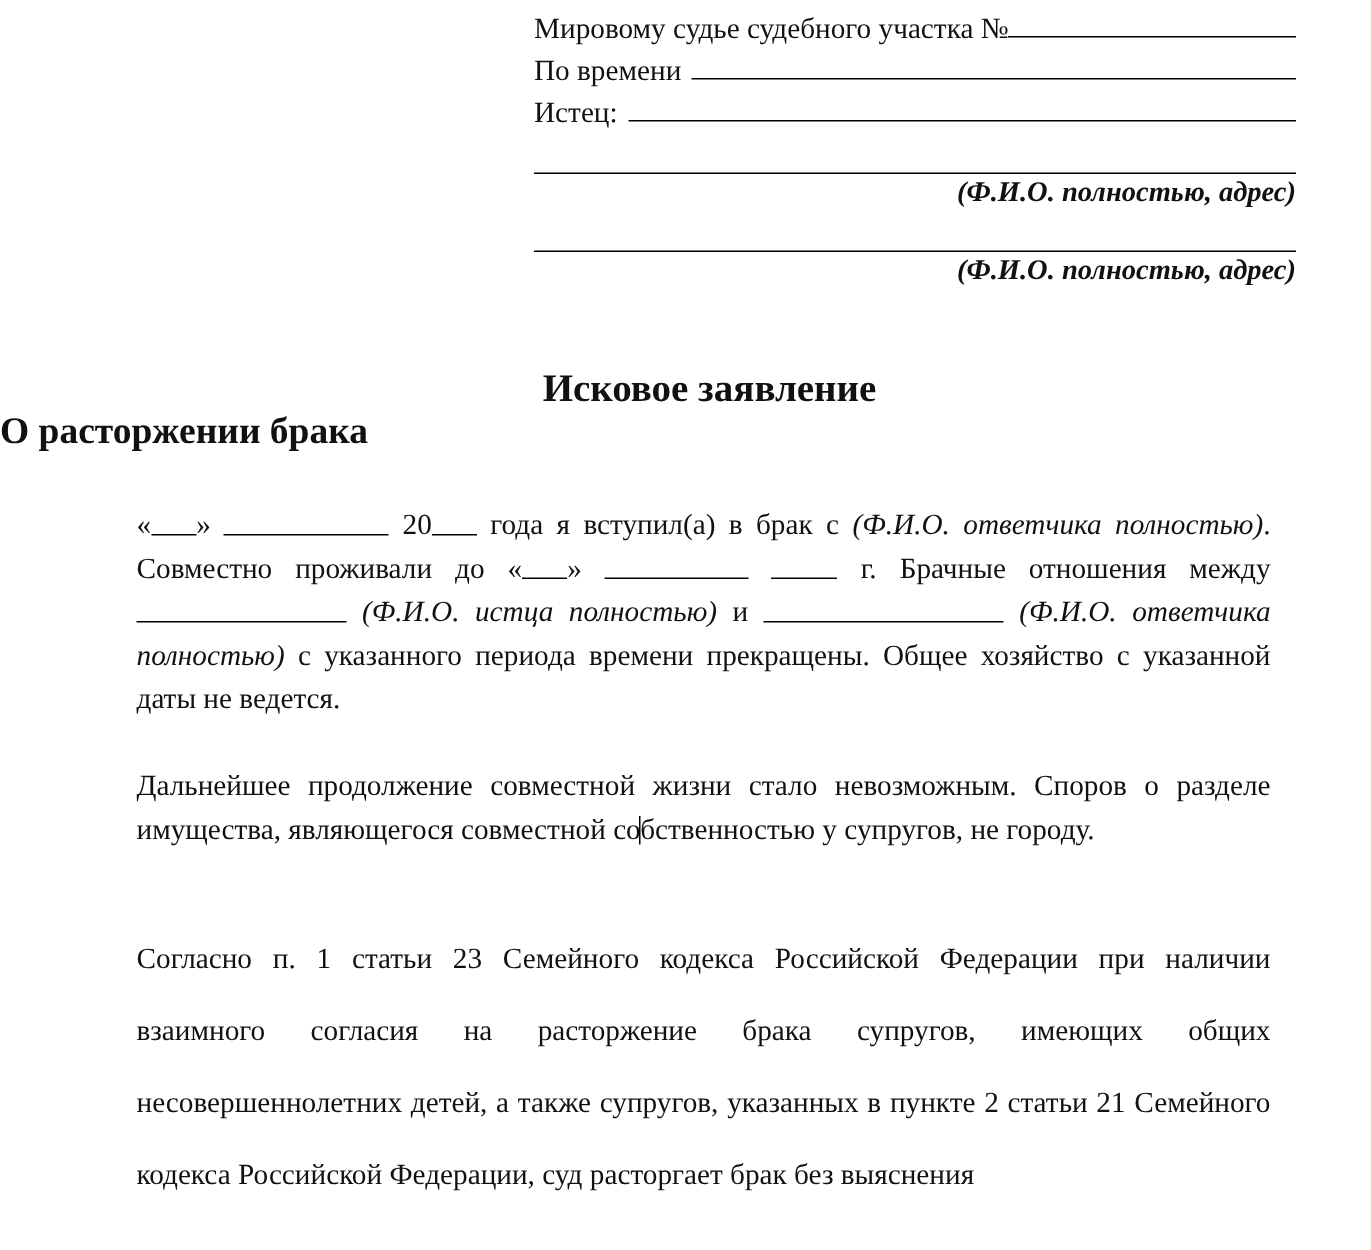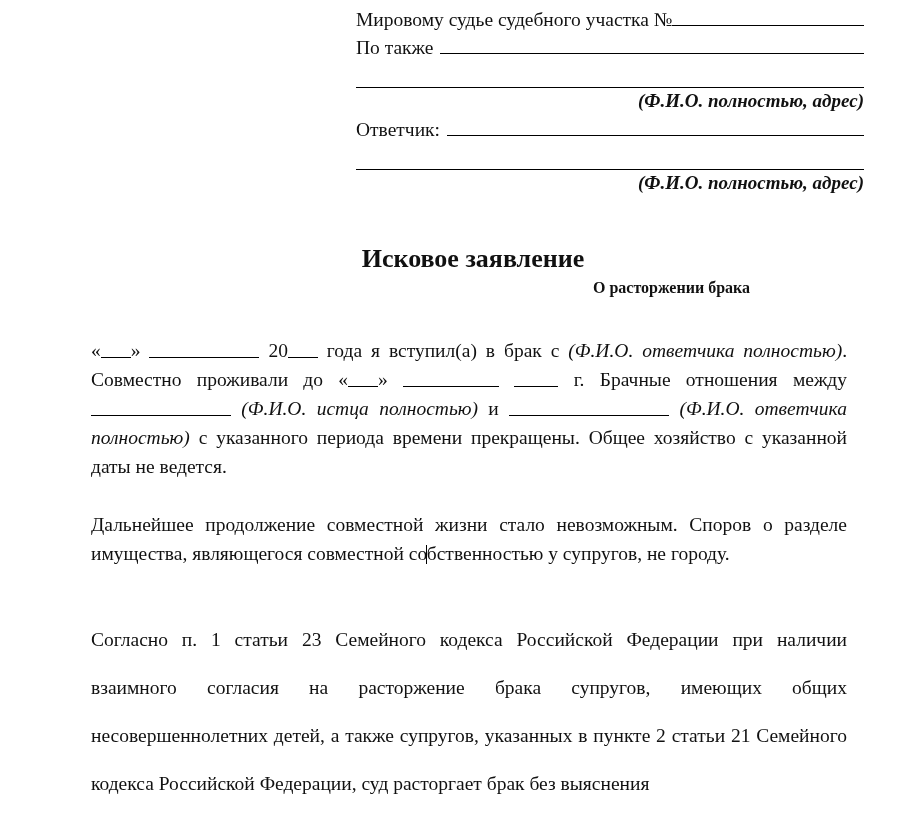--- a/index.html
+++ b/index.html
@@ -75,23 +75,23 @@
     font-weight: bold;
     font-size: 26px;
     line-height: 32px;
     padding-left: 16px;
   }
   .doc-subtitle {
     position: absolute;
     left: 0;
     top: 275px;
     width: 750px;
-    text-align: right;
+    text-align: left;
     font-weight: bold;
-    font-size: 16px;
+    font-size: 25px;
     line-height: 26px;
   }
 
   
   .body-block {
     position: absolute;
     left: 73px;
     top: 318px;
     width: 792px;
   }
@@ -145,32 +145,32 @@
 <div class="page">
 
   <div class="header-block">
 
     <div class="hdr-row">
       <span class="hdr-label">Мировому судье судебного участка №</span>
       <span class="fill-line"></span>
     </div>
 
     <div class="hdr-row gap-line">
-      <span class="hdr-label">По также</span>
+      <span class="hdr-label">По времени</span>
       <span class="fill-line"></span>
     </div>
 
+    <div class="hdr-row gap-line">
+      <span class="hdr-label">Истец:</span>
+      <span class="fill-line"></span>
+    </div>
 
     <div class="standalone-line"></div>
     <div class="caption">(Ф.И.О. полностью, адрес)</div>
 
-    <div class="hdr-row gap-line" style="margin-top:2px;">
-      <span class="hdr-label">Ответчик:</span>
-      <span class="fill-line"></span>
-    </div>
 
     <div class="standalone-line"></div>
     <div class="caption">(Ф.И.О. полностью, адрес)</div>
   </div>
 
   <div class="doc-title">Исковое заявление</div>
   <div class="doc-subtitle">О расторжении брака</div>
 
   <div class="body-block">
 

